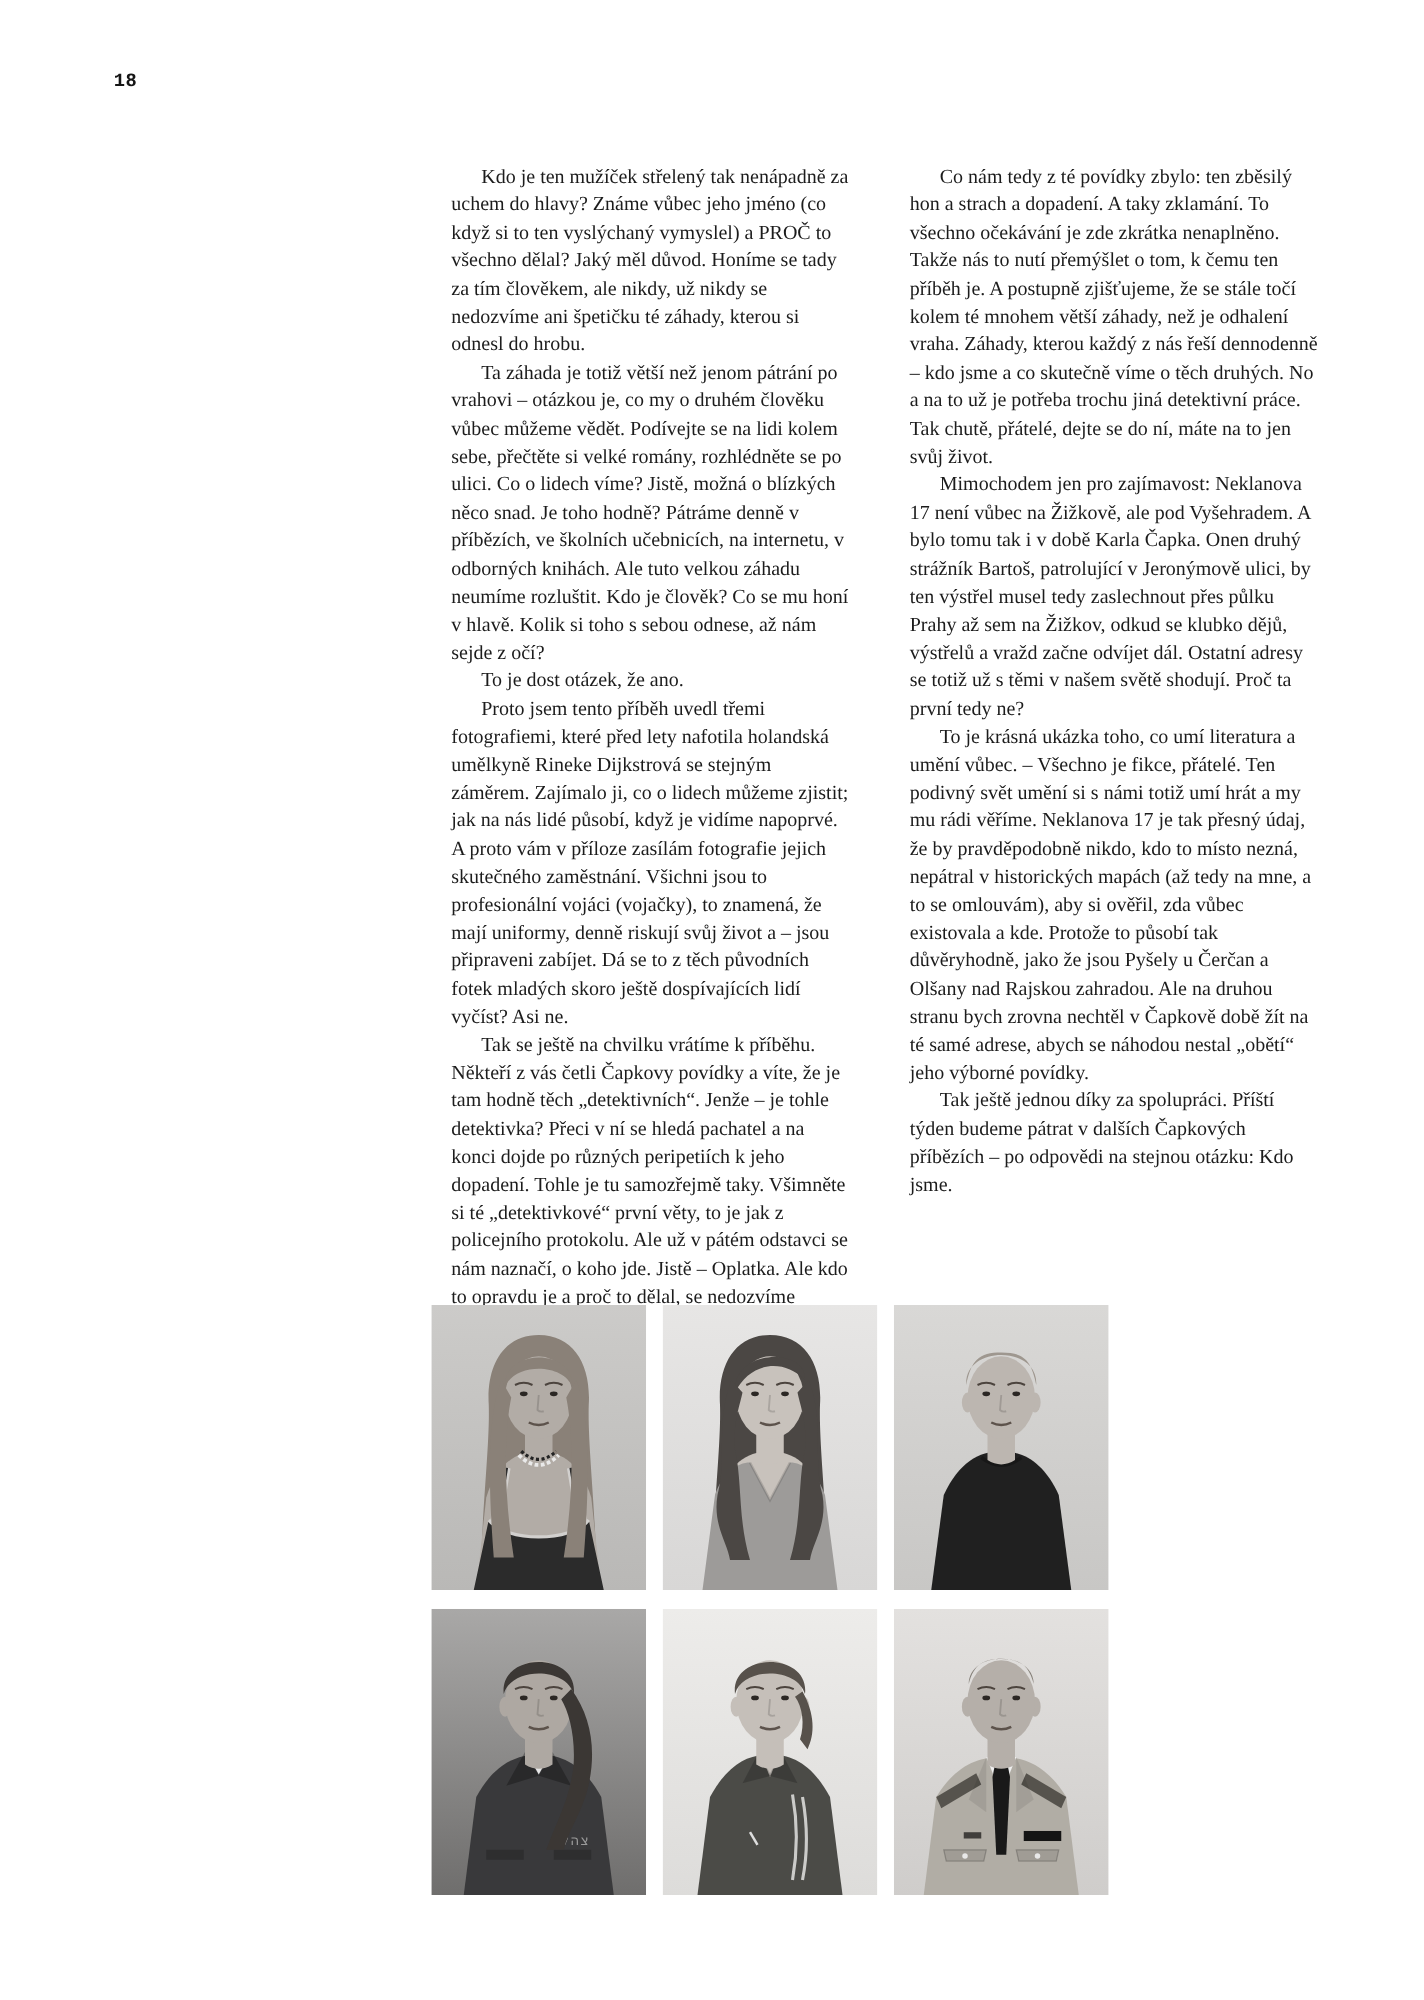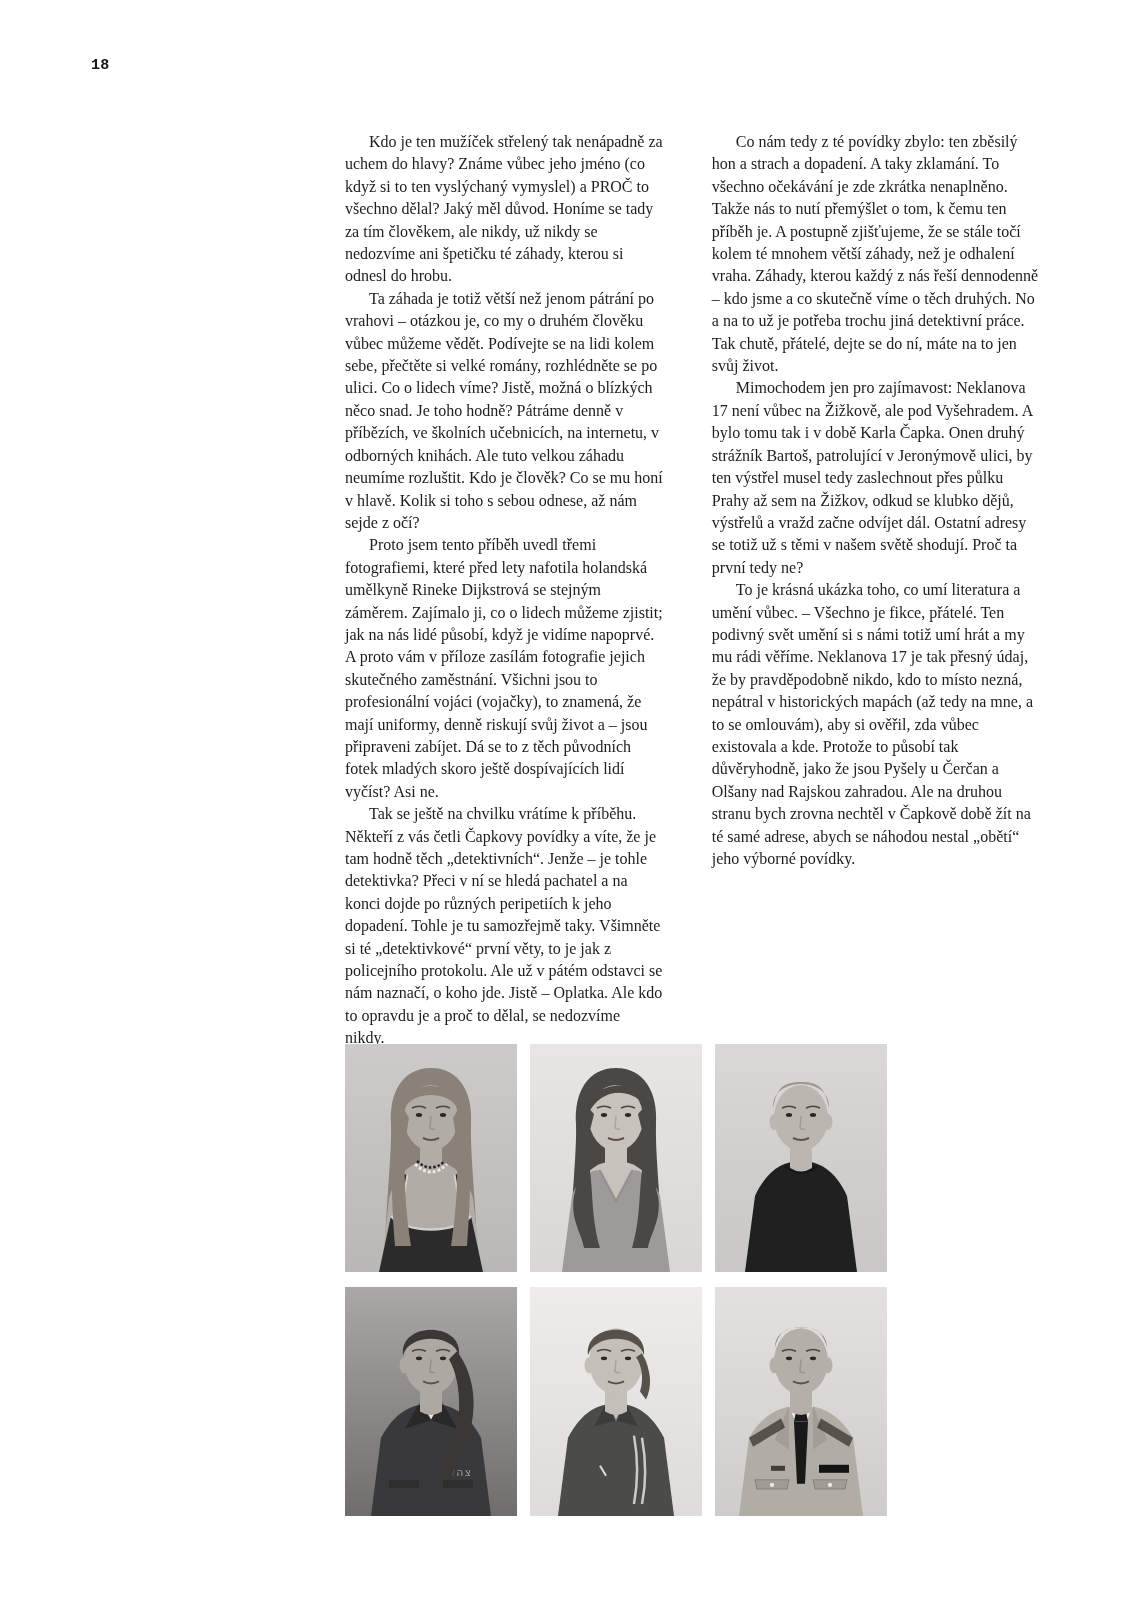--- a/index.html
+++ b/index.html
@@ -7,21 +7,21 @@
     width:1139px;height:1600px;position:relative;
     background:#ffffff;overflow:hidden;
     font-family:"Liberation Serif", serif;
   }
   .page-number{
     position:absolute;left:91px;top:57px;
     font-family:Liberation Mono, monospace;
     font-weight:700;font-size:15px;color:#151515;letter-spacing:.3px;
   }
   .article{
-    position:absolute;left:345px;top:131px;width:698px;
+    position:absolute;left:361px;top:131px;width:698px;
     display:flex;
     gap:10px;
   }
   .col{color:#1c1c1c;font-size:16px;line-height:22.4px;}
   .col p{margin:0;text-indent:24px;text-align:left;}
   .col-left{width:332px;margin-right:20px;}
   .col-right{width:346px;margin-left:19px;}
   .photo-grid{
     position:absolute;left:345px;top:1044px;
     display:grid;
@@ -34,27 +34,29 @@
 </style>
 </head>
 <body>
 
 <div class="page-number">18</div>
 
 <main class="article">
   <section class="col col-left">
     <p>Kdo je ten mužíček střelený tak nenápadně za uchem do hlavy? Známe vůbec jeho jméno (co když si to ten vyslýchaný vymyslel) a PROČ to všechno dělal? Jaký měl důvod. Honíme se tady za tím člověkem, ale nikdy, už nikdy se nedozvíme ani špetičku té záhady, kterou si odnesl do hrobu.</p>
     <p>Ta záhada je totiž větší než jenom pátrání po vrahovi – otázkou je, co my o druhém člověku vůbec můžeme vědět. Podívejte se na lidi kolem sebe, přečtěte si velké romány, rozhlédněte se po ulici. Co o lidech víme? Jistě, možná o blízkých něco snad. Je toho hodně? Pátráme denně v příbězích, ve školních učebnicích, na internetu, v odborných knihách. Ale tuto velkou záhadu neumíme rozluštit. Kdo je člověk? Co se mu honí v hlavě. Kolik si toho s sebou odnese, až nám sejde z očí?</p>
+    <p>To je dost otázek, že ano.</p>
     <p>Proto jsem tento příběh uvedl třemi fotografiemi, které před lety nafotila holandská umělkyně Rineke Dijkstrová se stejným záměrem. Zajímalo ji, co o lidech můžeme zjistit; jak na nás lidé působí, když je vidíme napoprvé. A proto vám v příloze zasílám fotografie jejich skutečného zaměstnání. Všichni jsou to profesionální vojáci (vojačky), to znamená, že mají uniformy, denně riskují svůj život a – jsou připraveni zabíjet. Dá se to z těch původních fotek mladých skoro ještě dospívajících lidí vyčíst? Asi ne.</p>
     <p>Tak se ještě na chvilku vrátíme k příběhu. Někteří z vás četli Čapkovy povídky a víte, že je tam hodně těch „detektivních“. Jenže – je tohle detektivka? Přeci v ní se hledá pachatel a na konci dojde po různých peripetiích k jeho dopadení. Tohle je tu samozřejmě taky. Všimněte si té „detektivkové“ první věty, to je jak z policejního protokolu. Ale už v pátém odstavci se nám naznačí, o koho jde. Jistě – Oplatka. Ale kdo to opravdu je a proč to dělal, se nedozvíme nikdy.</p>
   </section>
   <section class="col col-right">
     <p>Co nám tedy z té povídky zbylo: ten zběsilý hon a strach a dopadení. A taky zklamání. To všechno očekávání je zde zkrátka nenaplněno. Takže nás to nutí přemýšlet o tom, k čemu ten příběh je. A postupně zjišťujeme, že se stále točí kolem té mnohem větší záhady, než je odhalení vraha. Záhady, kterou každý z nás řeší dennodenně – kdo jsme a co skutečně víme o těch druhých. No a na to už je potřeba trochu jiná detektivní práce. Tak chutě, přátelé, dejte se do ní, máte na to jen svůj život.</p>
     <p>Mimochodem jen pro zajímavost: Neklanova 17 není vůbec na Žižkově, ale pod Vyšehradem. A bylo tomu tak i v době Karla Čapka. Onen druhý strážník Bartoš, patrolující v Jeronýmově ulici, by ten výstřel musel tedy zaslechnout přes půlku Prahy až sem na Žižkov, odkud se klubko dějů, výstřelů a vražd začne odvíjet dál. Ostatní adresy se totiž už s těmi v našem světě shodují. Proč ta první tedy ne?</p>
     <p>To je krásná ukázka toho, co umí literatura a umění vůbec. – Všechno je fikce, přátelé. Ten podivný svět umění si s námi totiž umí hrát a my mu rádi věříme. Neklanova 17 je tak přesný údaj, že by pravděpodobně nikdo, kdo to místo nezná, nepátral v historických mapách (až tedy na mne, a to se omlouvám), aby si ověřil, zda vůbec existovala a kde. Protože to působí tak důvěryhodně, jako že jsou Pyšely u Čerčan a Olšany nad Rajskou zahradou. Ale na druhou stranu bych zrovna nechtěl v Čapkově době žít na té samé adrese, abych se náhodou nestal „obětí“ jeho výborné povídky.</p>
+    <p>Tak ještě jednou díky za spolupráci. Příští týden budeme pátrat v dalších Čapkových příbězích – po odpovědi na stejnou otázku: Kdo jsme.</p>
   </section>
 </main>
 
 <section class="photo-grid">
   <figure class="photo" aria-label="Black-and-white portrait of a teenage girl with long straight hair, dark camisole with light trim and a beaded necklace, light grey background">
       <svg viewBox="0 0 172 228" preserveAspectRatio="none" xmlns="http://www.w3.org/2000/svg" role="img">
     <defs>
           <linearGradient id="bg0" x1="0" y1="0" x2="0" y2="1">
       <stop offset="0" stop-color="#cccbc9"></stop>
             <stop offset="1" stop-color="#b9b8b6"></stop>

